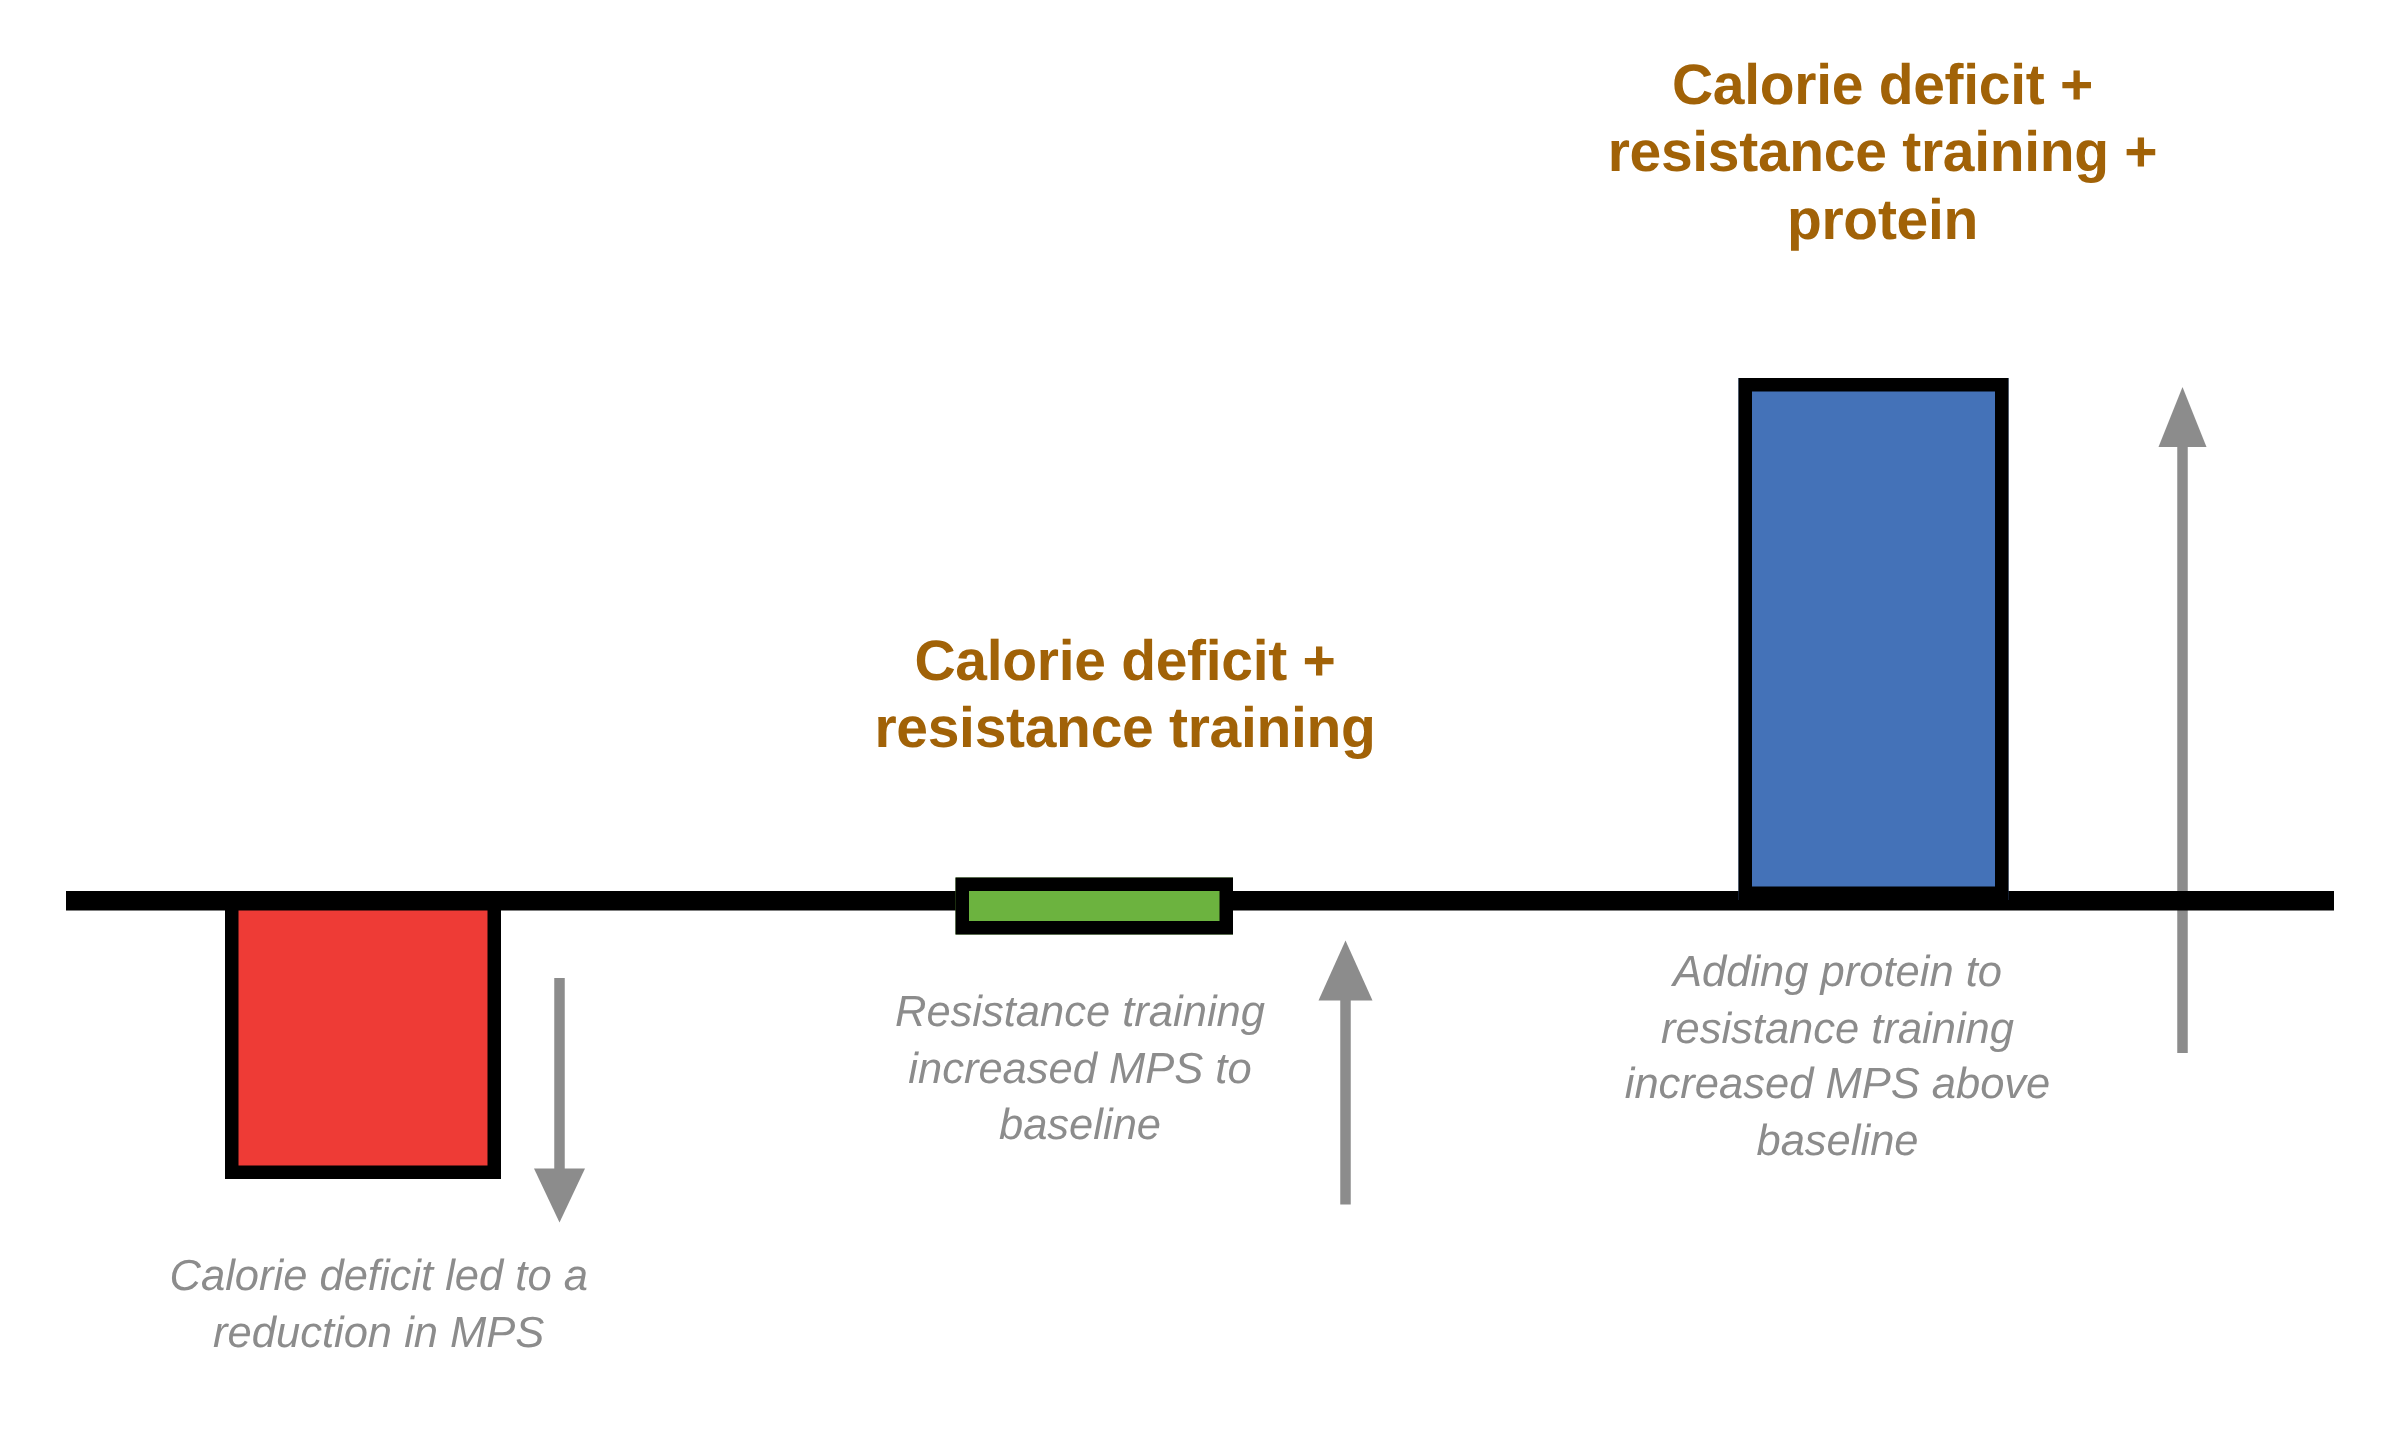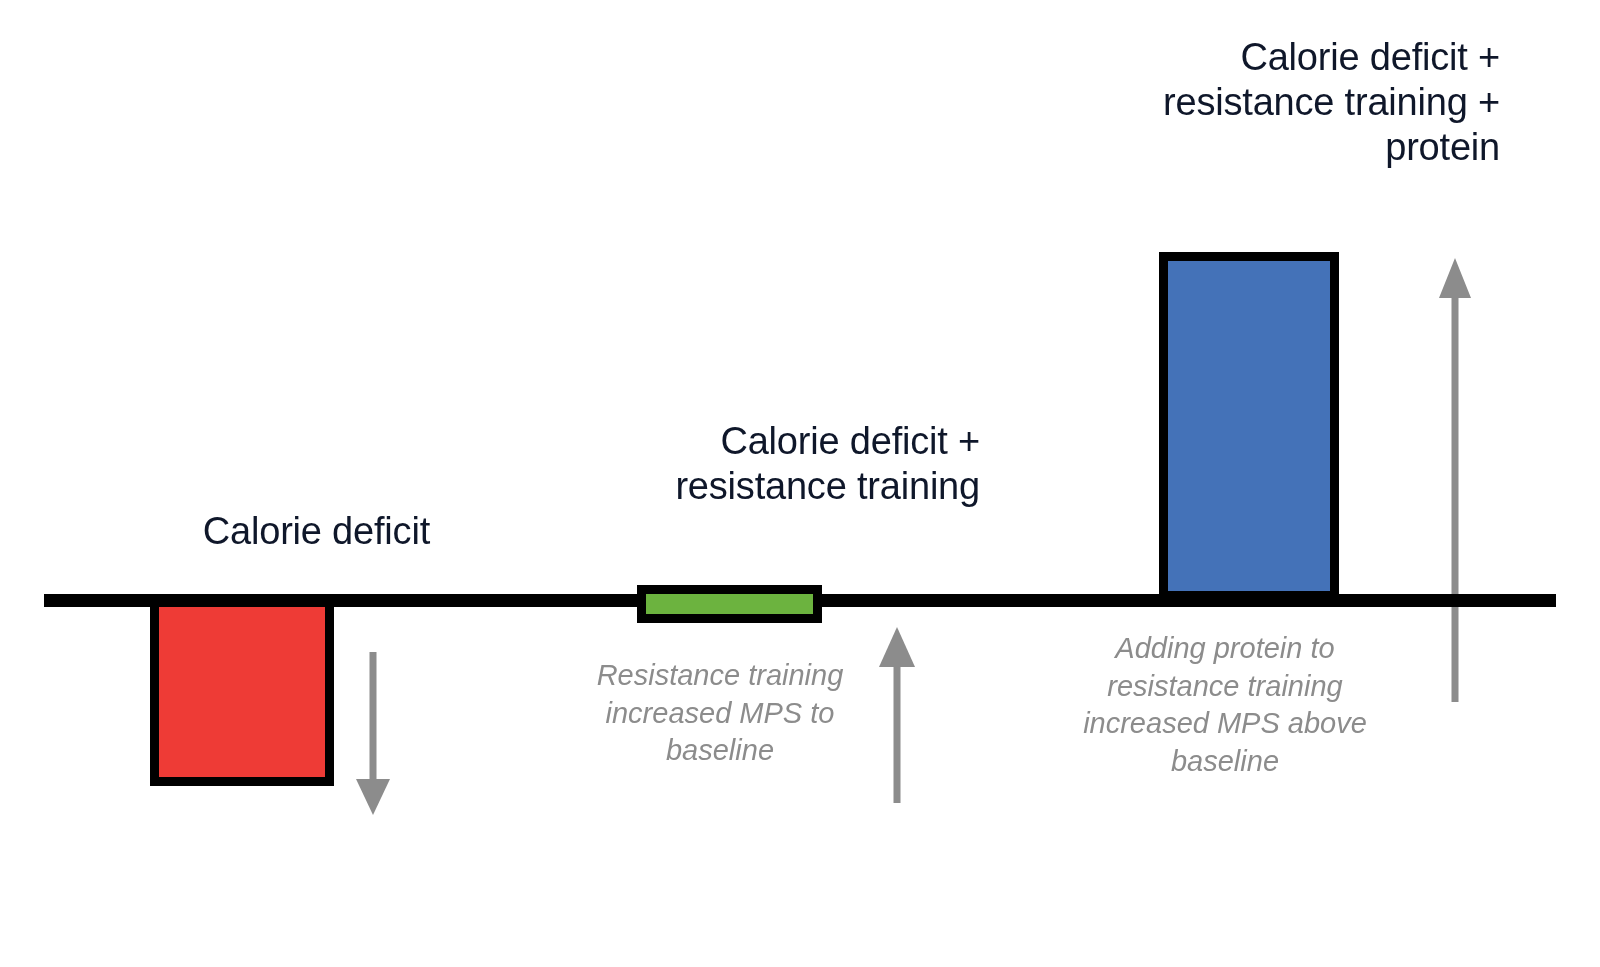--- a/index.html
+++ b/index.html
@@ -49,23 +49,23 @@
   .bar-blue {
     left: 1159px;
     top: 252px;
     width: 180px;
     height: 348px;
   }
 
   
   .group-title {
     position: absolute;
-    font-weight: normal;
-    color: #0f172a;
-    text-align: right;
+    font-weight: bold;
+    color: #a16207;
+    text-align: center;
     line-height: 1.18;
     letter-spacing: -0.2px;
     z-index: 5;
   }
   .title-1 {
     left: 60px;
     top: 509px;
     width: 370px;
     font-size: 38px;
   }
@@ -118,31 +118,32 @@
   .arrow-up-2   { left: 874px; top: 615px; }
   .arrow-up-3   { left: 1432px; top: 250px; }
 </style>
 </head>
 <body>
 
 <div id="canvas">
 
   <div class="baseline"></div>
 
-  <div class="group-title title-1">Calorie deficit</div>
 
   <div class="bar bar-red" style="background:#ee3b36;"></div>
 
   <div class="arrow arrow-down-1">
     <svg width="42" height="170" viewBox="0 0 42 170" xmlns="http://www.w3.org/2000/svg">
       <line x1="21" y1="4" x2="21" y2="140" stroke="#8c8c8c" stroke-width="7"></line>
       <polygon points="21,167 4,131 38,131" fill="#8c8c8c"></polygon>
     </svg>
   </div>
 
+  <div class="caption caption-1" style="white-space:pre-line;">Calorie deficit led to a
+reduction in MPS</div>
 
   <div class="group-title title-2" style="white-space:pre-line;">Calorie deficit +
 resistance training</div>
 
   <div class="bar bar-green" style="background:#6cb33f;"></div>
 
   <div class="arrow arrow-up-2">
     <svg width="46" height="192" viewBox="0 0 46 192" xmlns="http://www.w3.org/2000/svg">
       <line x1="23" y1="188" x2="23" y2="42" stroke="#8c8c8c" stroke-width="7"></line>
       <polygon points="23,12 5,52 41,52" fill="#8c8c8c"></polygon>

